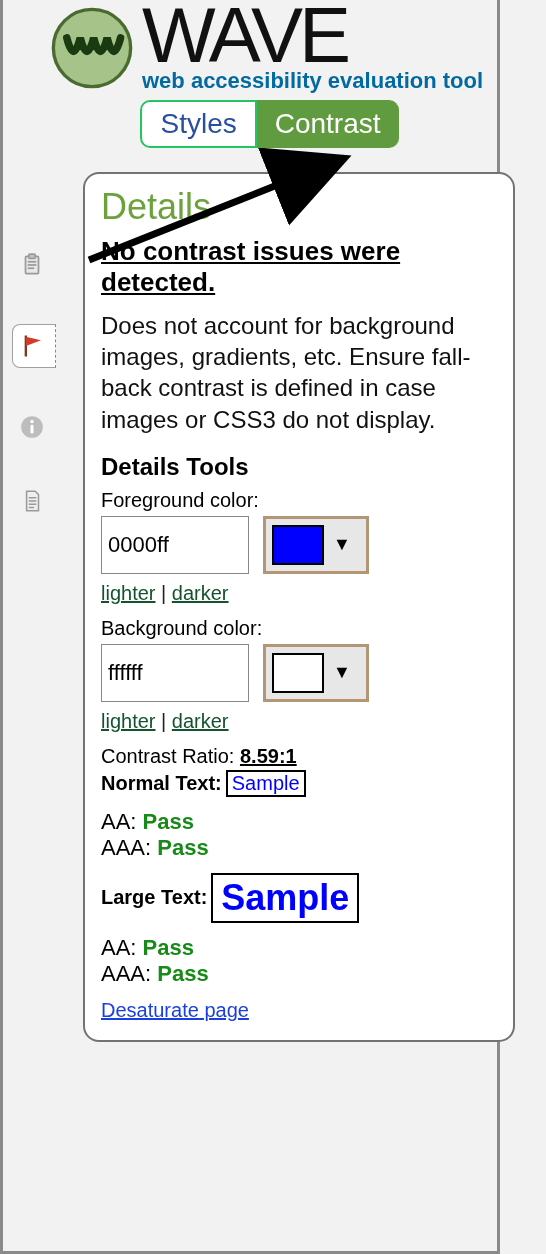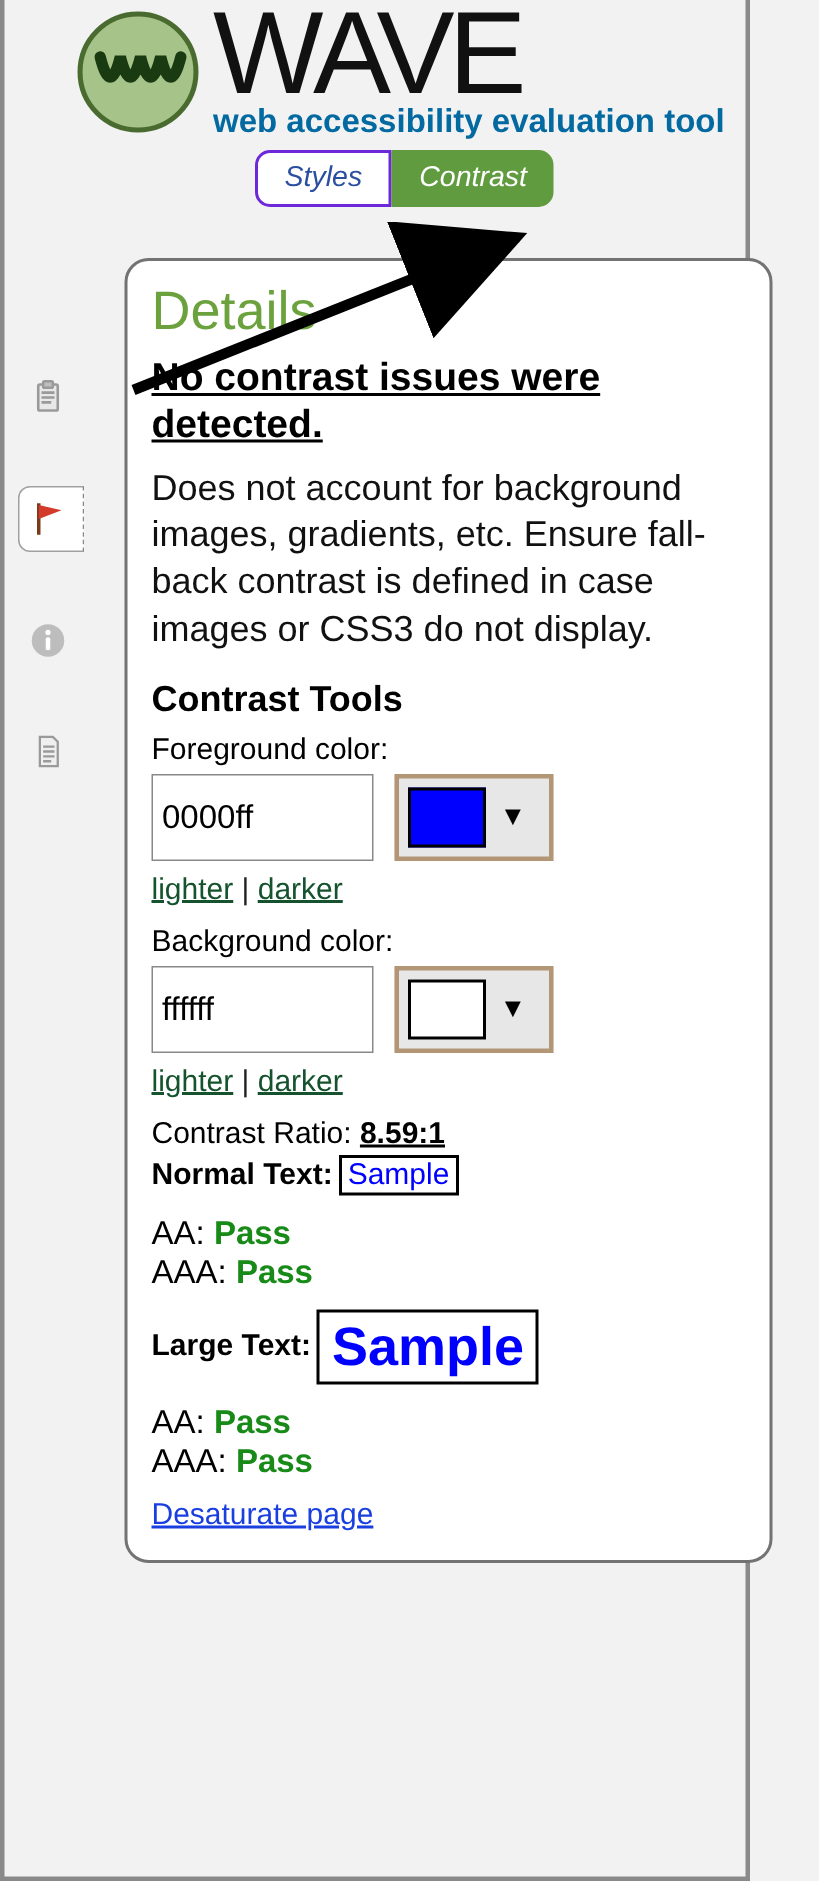--- a/index.html
+++ b/index.html
@@ -57,27 +57,26 @@
     margin-top: -4px;
   }
 
   
   .tabs {
     display: flex;
     justify-content: center;
     margin-top: 8px;
   }
   .tab {
-    font-size: 19px;
+    font-size: 28px;
     padding: 6px 18px;
-    border: 2px solid #6d28d9;
+    border: 2px solid #22c55e;
     background: #fff;
     color: #2a4fa0;
     cursor: pointer;
-    font-style: italic;
   }
   .tab:first-child { border-radius: 10px 0 0 10px; }
   .tab:nth-child(2) { border-left: none; border-right: none; }
   .tab:last-child { border-radius: 0 10px 10px 0; }
   .tab.active {
     background: #619b3f;
     border-color: #619b3f;
     color: #fff;
   }
 
@@ -284,21 +283,21 @@
     </div>
   </div>
 
   <div class="panel">
     <div class="panel-title">Details</div>
 
     <div class="no-issues">No contrast issues were detected.</div>
 
     <div class="disclaimer">Does not account for background images, gradients, etc. Ensure fall-back contrast is defined in case images or CSS3 do not display.</div>
 
-    <div class="tools-head">Contrast Tools</div>
+    <div class="tools-head">Details Tools</div>
 
     <div class="field-label">Foreground color:</div>
     <div class="color-row">
       <input class="hex-input" value="0000ff" style="">
       <div class="swatch-wrap">
         <div class="swatch fg"></div>
         <div class="drop-caret">▼</div>
       </div>
     </div>
     <div class="link-row">

